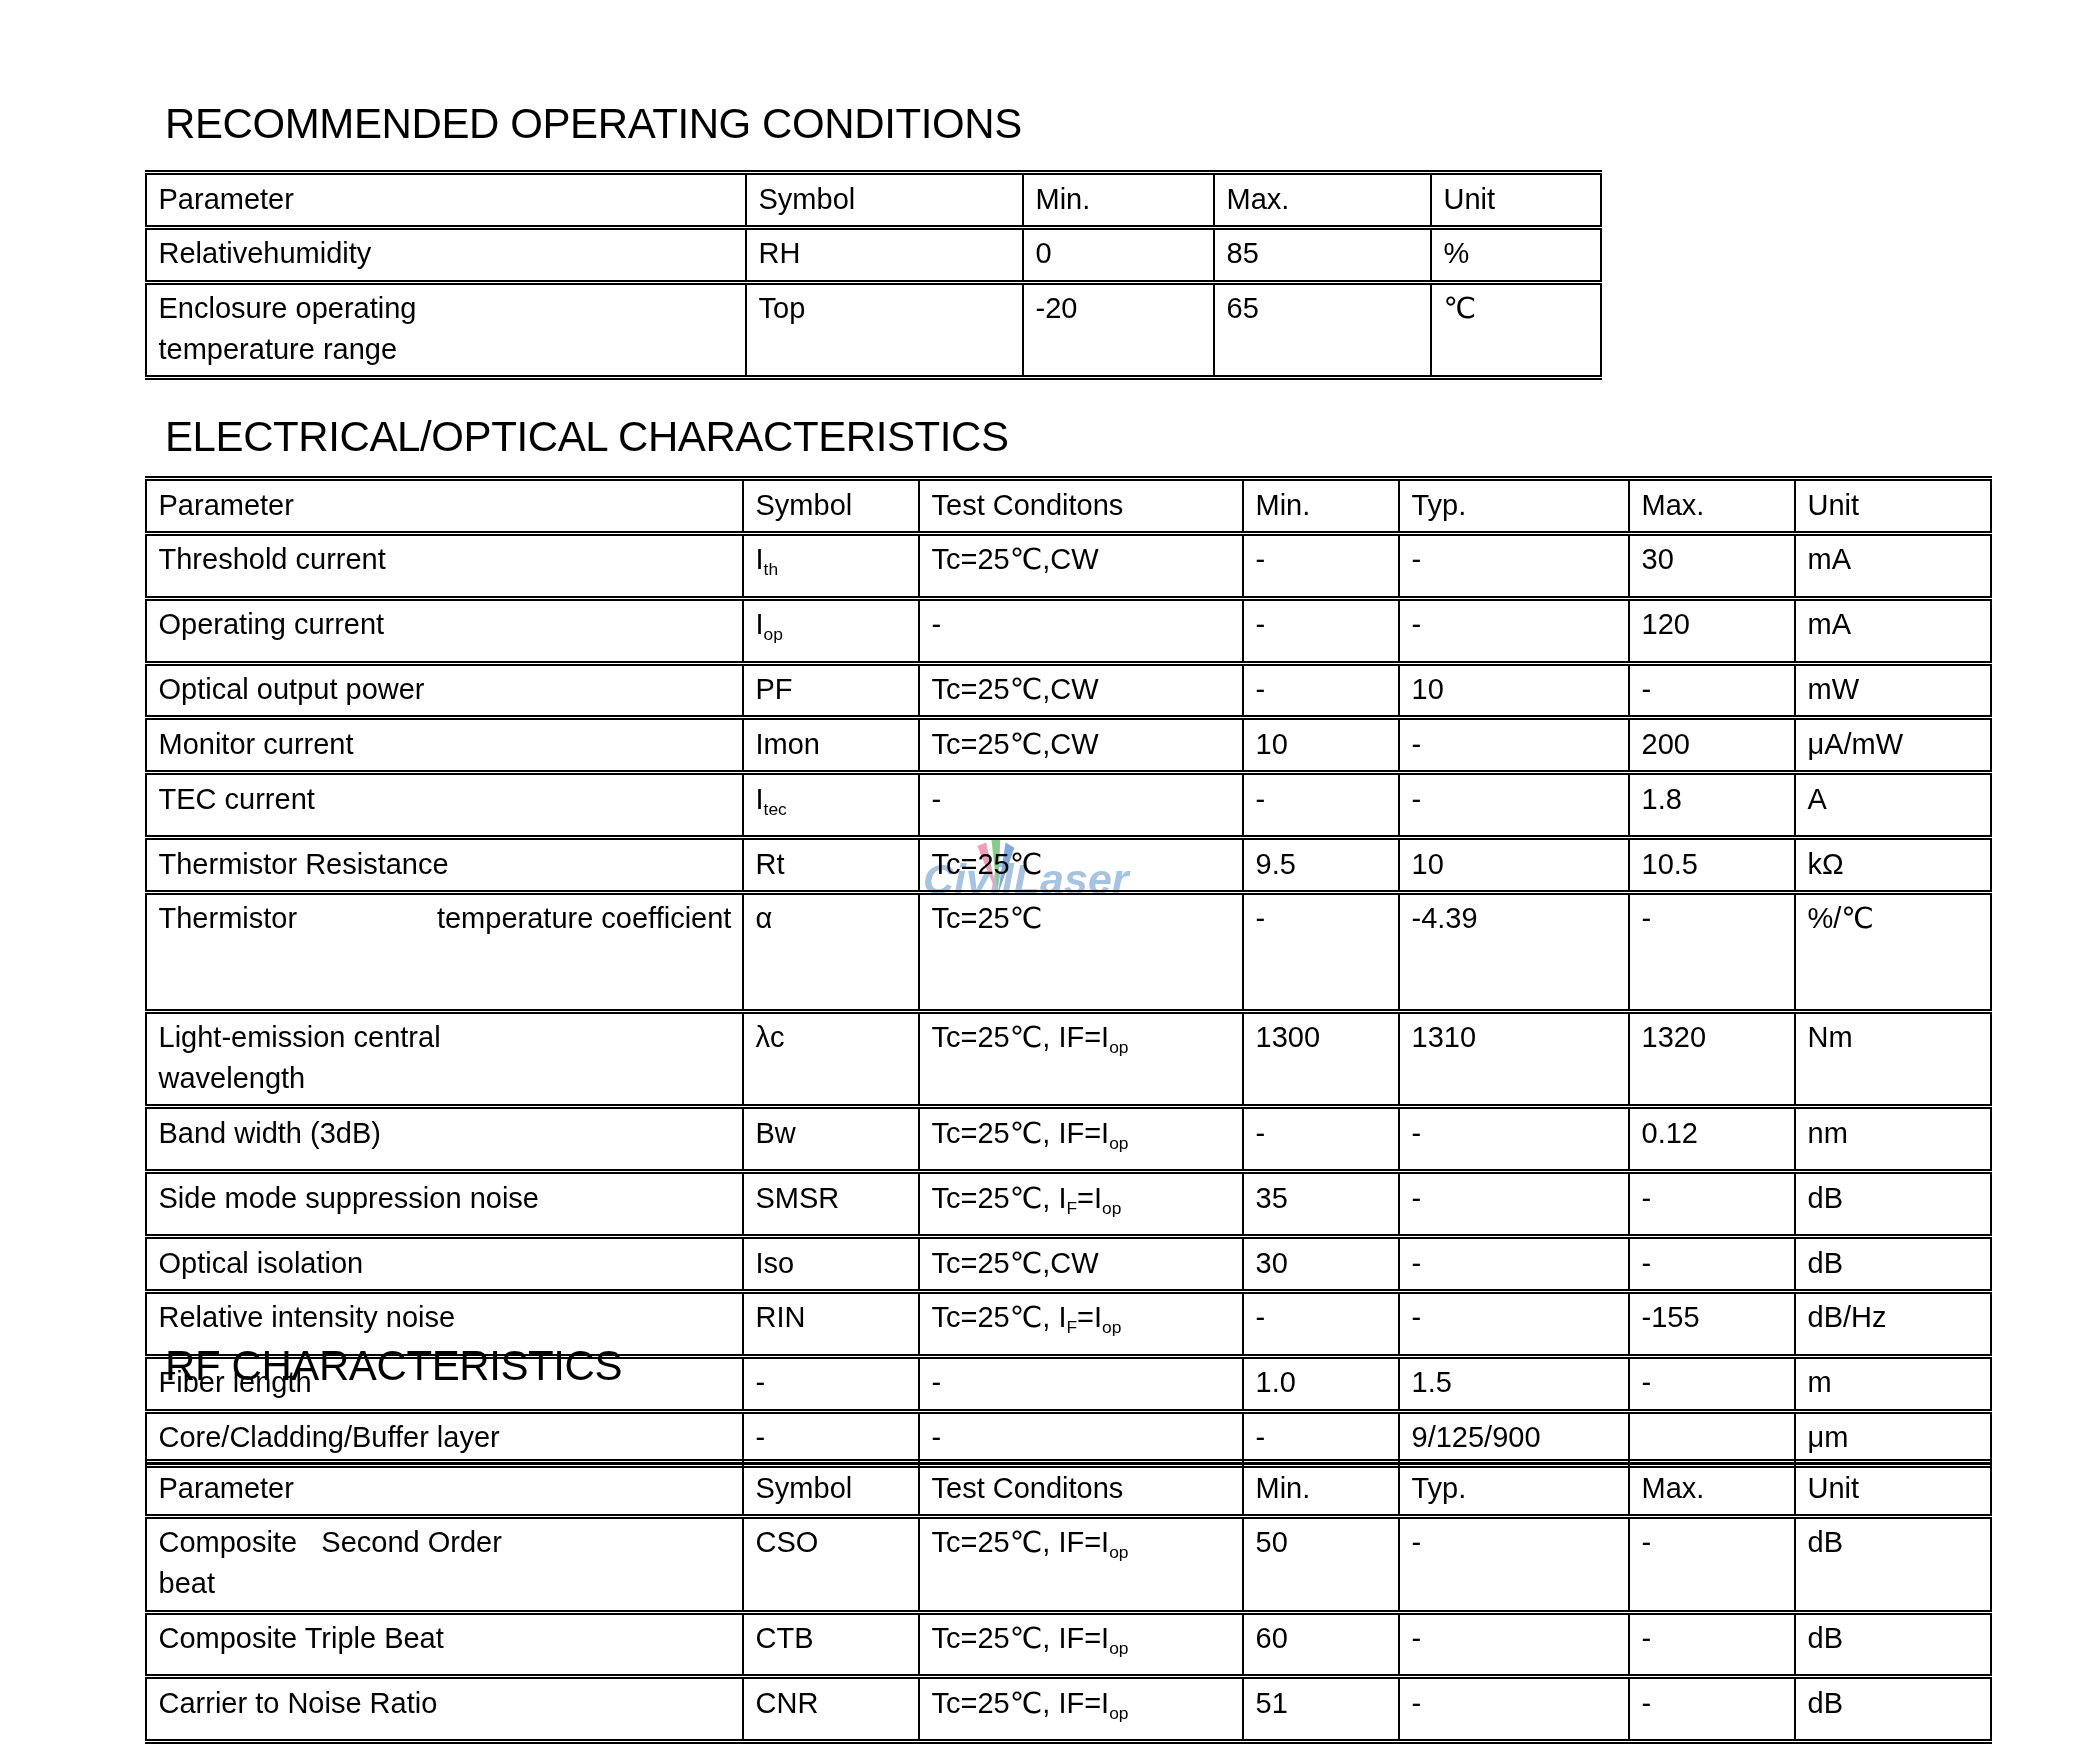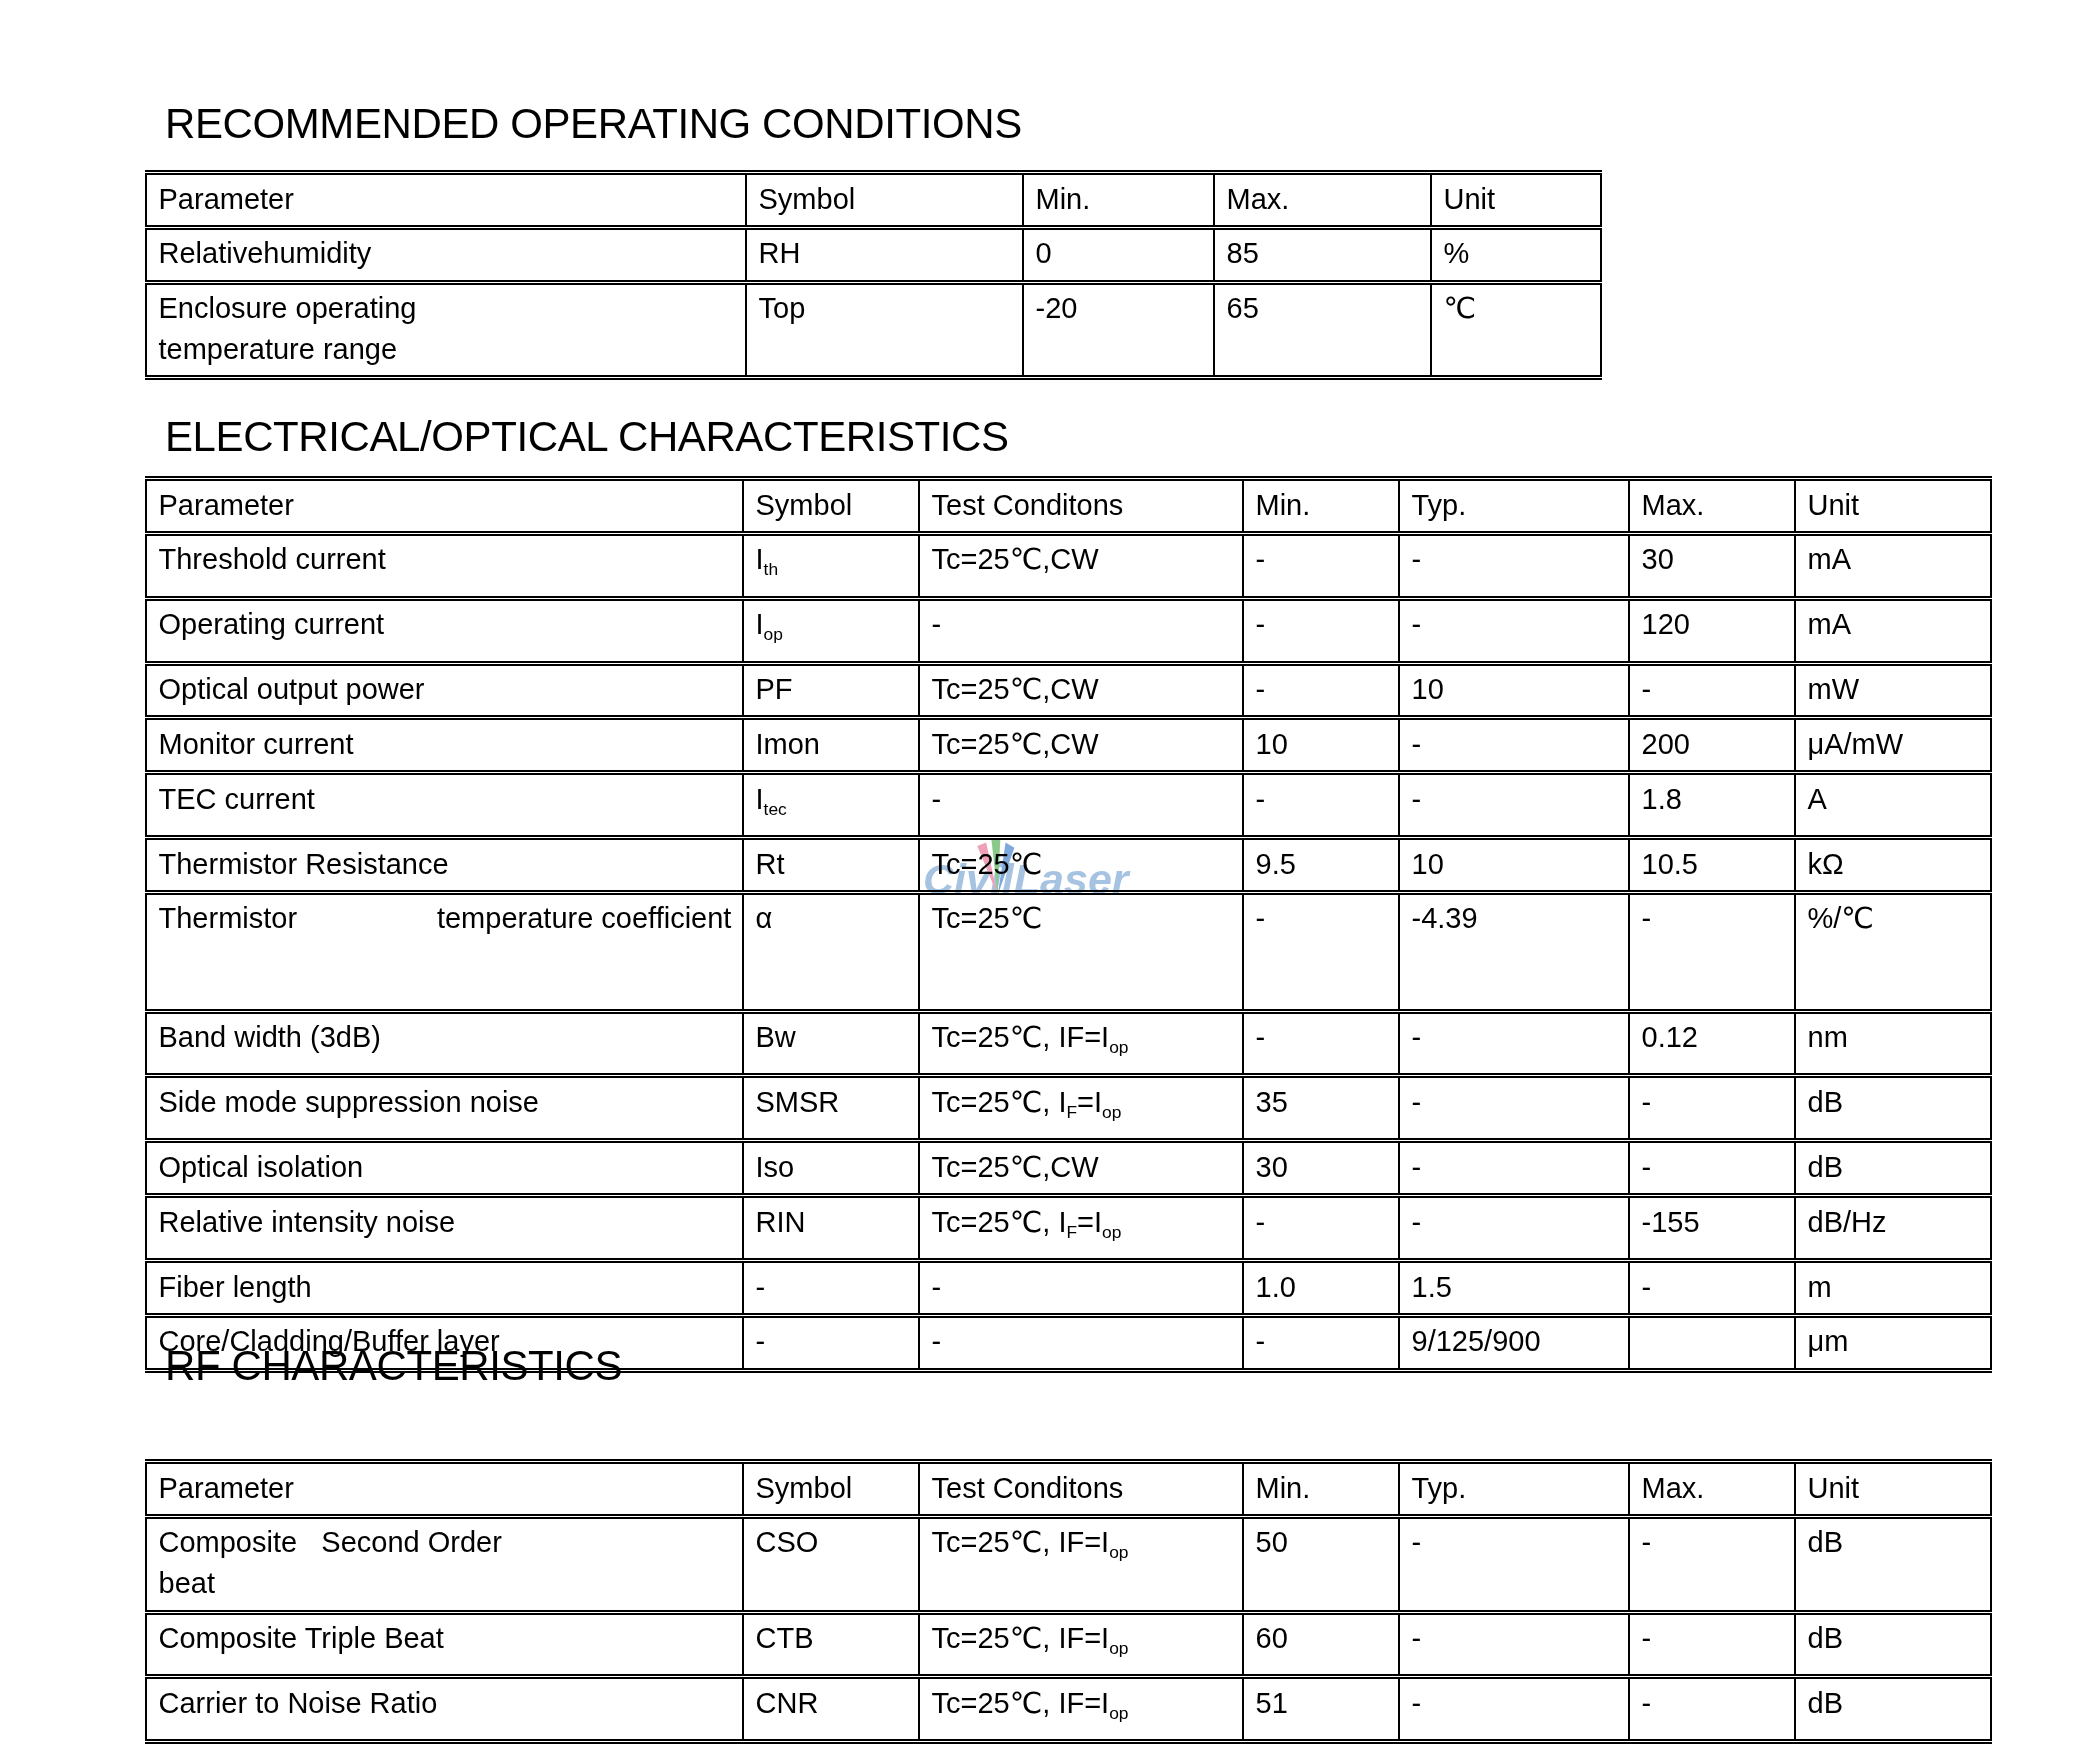--- a/index.html
+++ b/index.html
@@ -170,20 +170,29 @@
             </span>
           </td>
           <td>α</td>
           <td>Tc=25℃</td>
           <td>-</td>
           <td>-4.39</td>
           <td>-</td>
           <td>%/℃</td>
         </tr>
         <tr>
+          <td><span><span class="line">Light-emission central</span><span class="line">wavelength</span></span></td>
+          <td>λc</td>
+          <td><span>Tc=25℃, IF=I</span><span class="sub">op</span></td>
+          <td>1300</td>
+          <td>1310</td>
+          <td>1320</td>
+          <td>Nm</td>
+        </tr>
+        <tr>
           <td>Band width (3dB)</td>
           <td>Bw</td>
           <td><span>Tc=25℃, IF=I</span><span class="sub">op</span></td>
           <td>-</td>
           <td>-</td>
           <td>0.12</td>
           <td>nm</td>
         </tr>
         <tr>
           <td>Side mode suppression noise</td>

